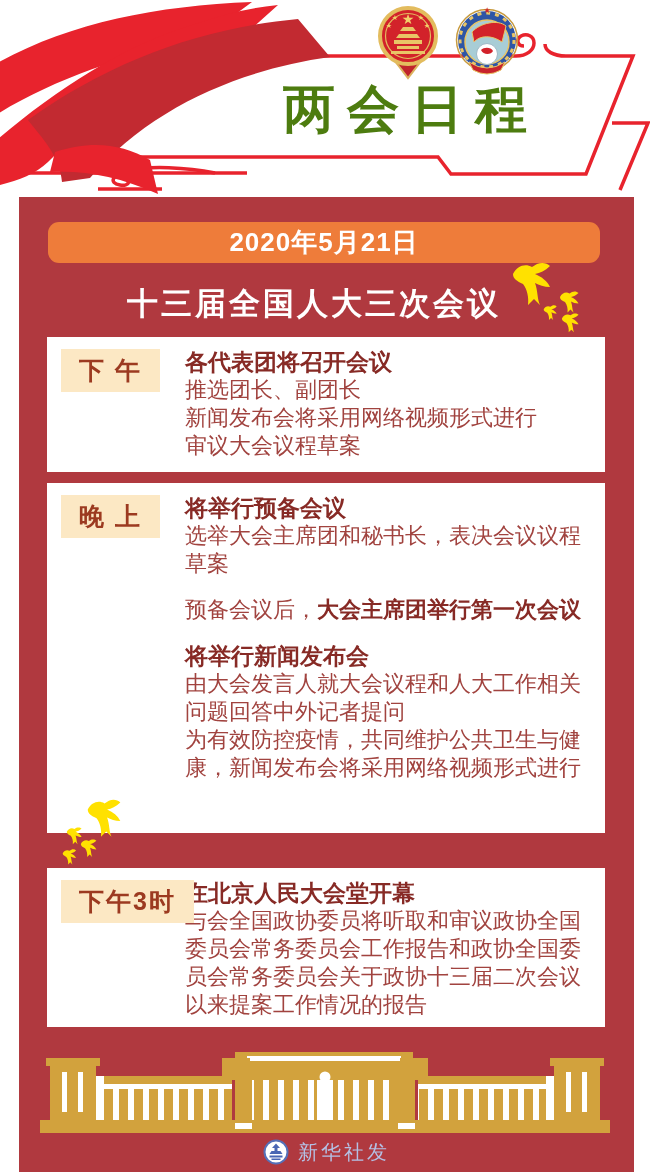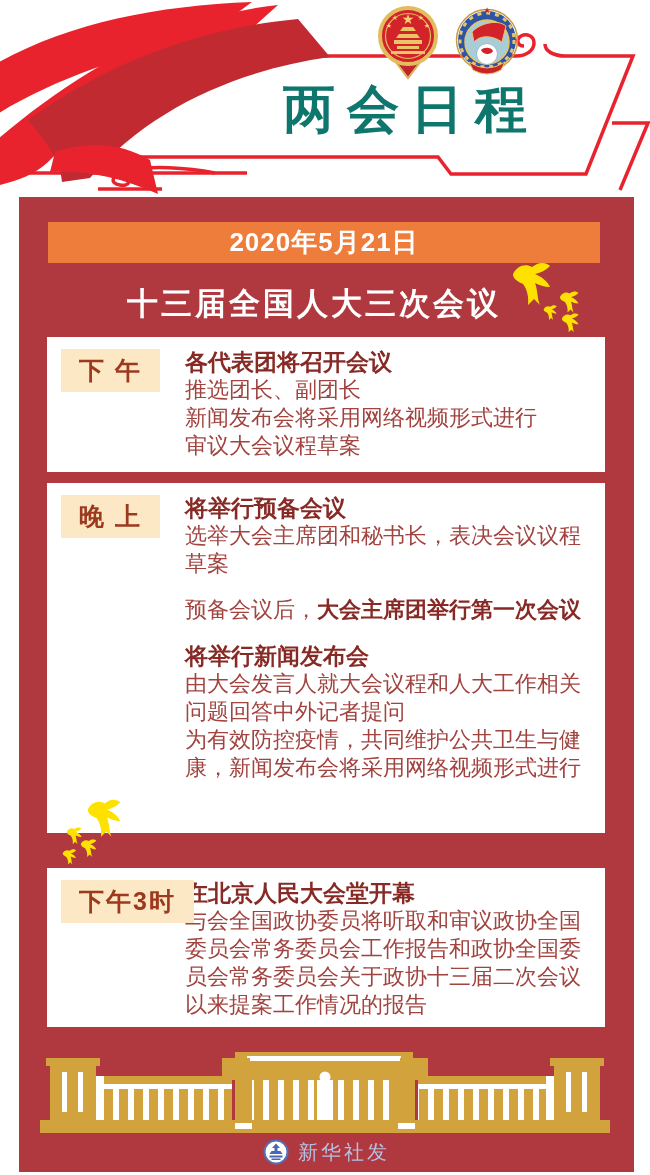--- a/index.html
+++ b/index.html
@@ -4,26 +4,26 @@
 <style>
   html,body{margin:0;padding:0;background:#fff;font-family:"Liberation Sans",sans-serif;}
   .canvas{position:relative;width:650px;height:1175px;background:#ffffff;overflow:hidden;margin:0 auto;}
 
   .header-deco{position:absolute;left:0;top:0;}
   .emblem{position:absolute;}
   .emblem1{left:376px;top:4px;}
   .emblem2{left:454px;top:4px;}
   .page-title{position:absolute;left:283px;top:76px;width:260px;height:70px;
     font-family:"DejaVu Serif",serif;font-weight:bold;font-size:52px;line-height:66px;
-    color:#0f766e;letter-spacing:12px;white-space:nowrap;}
+    color:#4d7c0f;letter-spacing:12px;white-space:nowrap;}
 
   .panel{position:absolute;left:19px;top:197px;width:615px;height:975px;background:#b0393f;}
 
   .date-banner{position:absolute;left:29px;top:25px;width:552px;height:41px;background:#ee7c3a;
-    color:#ffffff;font-weight:bold;font-size:26px;line-height:41px;text-align:center;letter-spacing:1px;}
+    color:#ffffff;font-weight:bold;font-size:26px;line-height:41px;text-align:center;letter-spacing:1px;border-radius:11px;}
 
   .sec-title{position:absolute;color:#ffffff;font-weight:bold;white-space:nowrap;}
   .s1-title{left:108px;top:86px;font-size:31px;letter-spacing:3px;}
   .s2-title{left:121px;top:624px;font-size:29px;letter-spacing:1px;}
   .birds{position:absolute;}
   .s1-birds{left:486px;top:60px;}
   .s2-birds{left:37px;top:596px;}
 
   .card{position:absolute;left:28px;width:558px;background:#ffffff;overflow:hidden;}
   .card1{top:140px;height:135px;}

